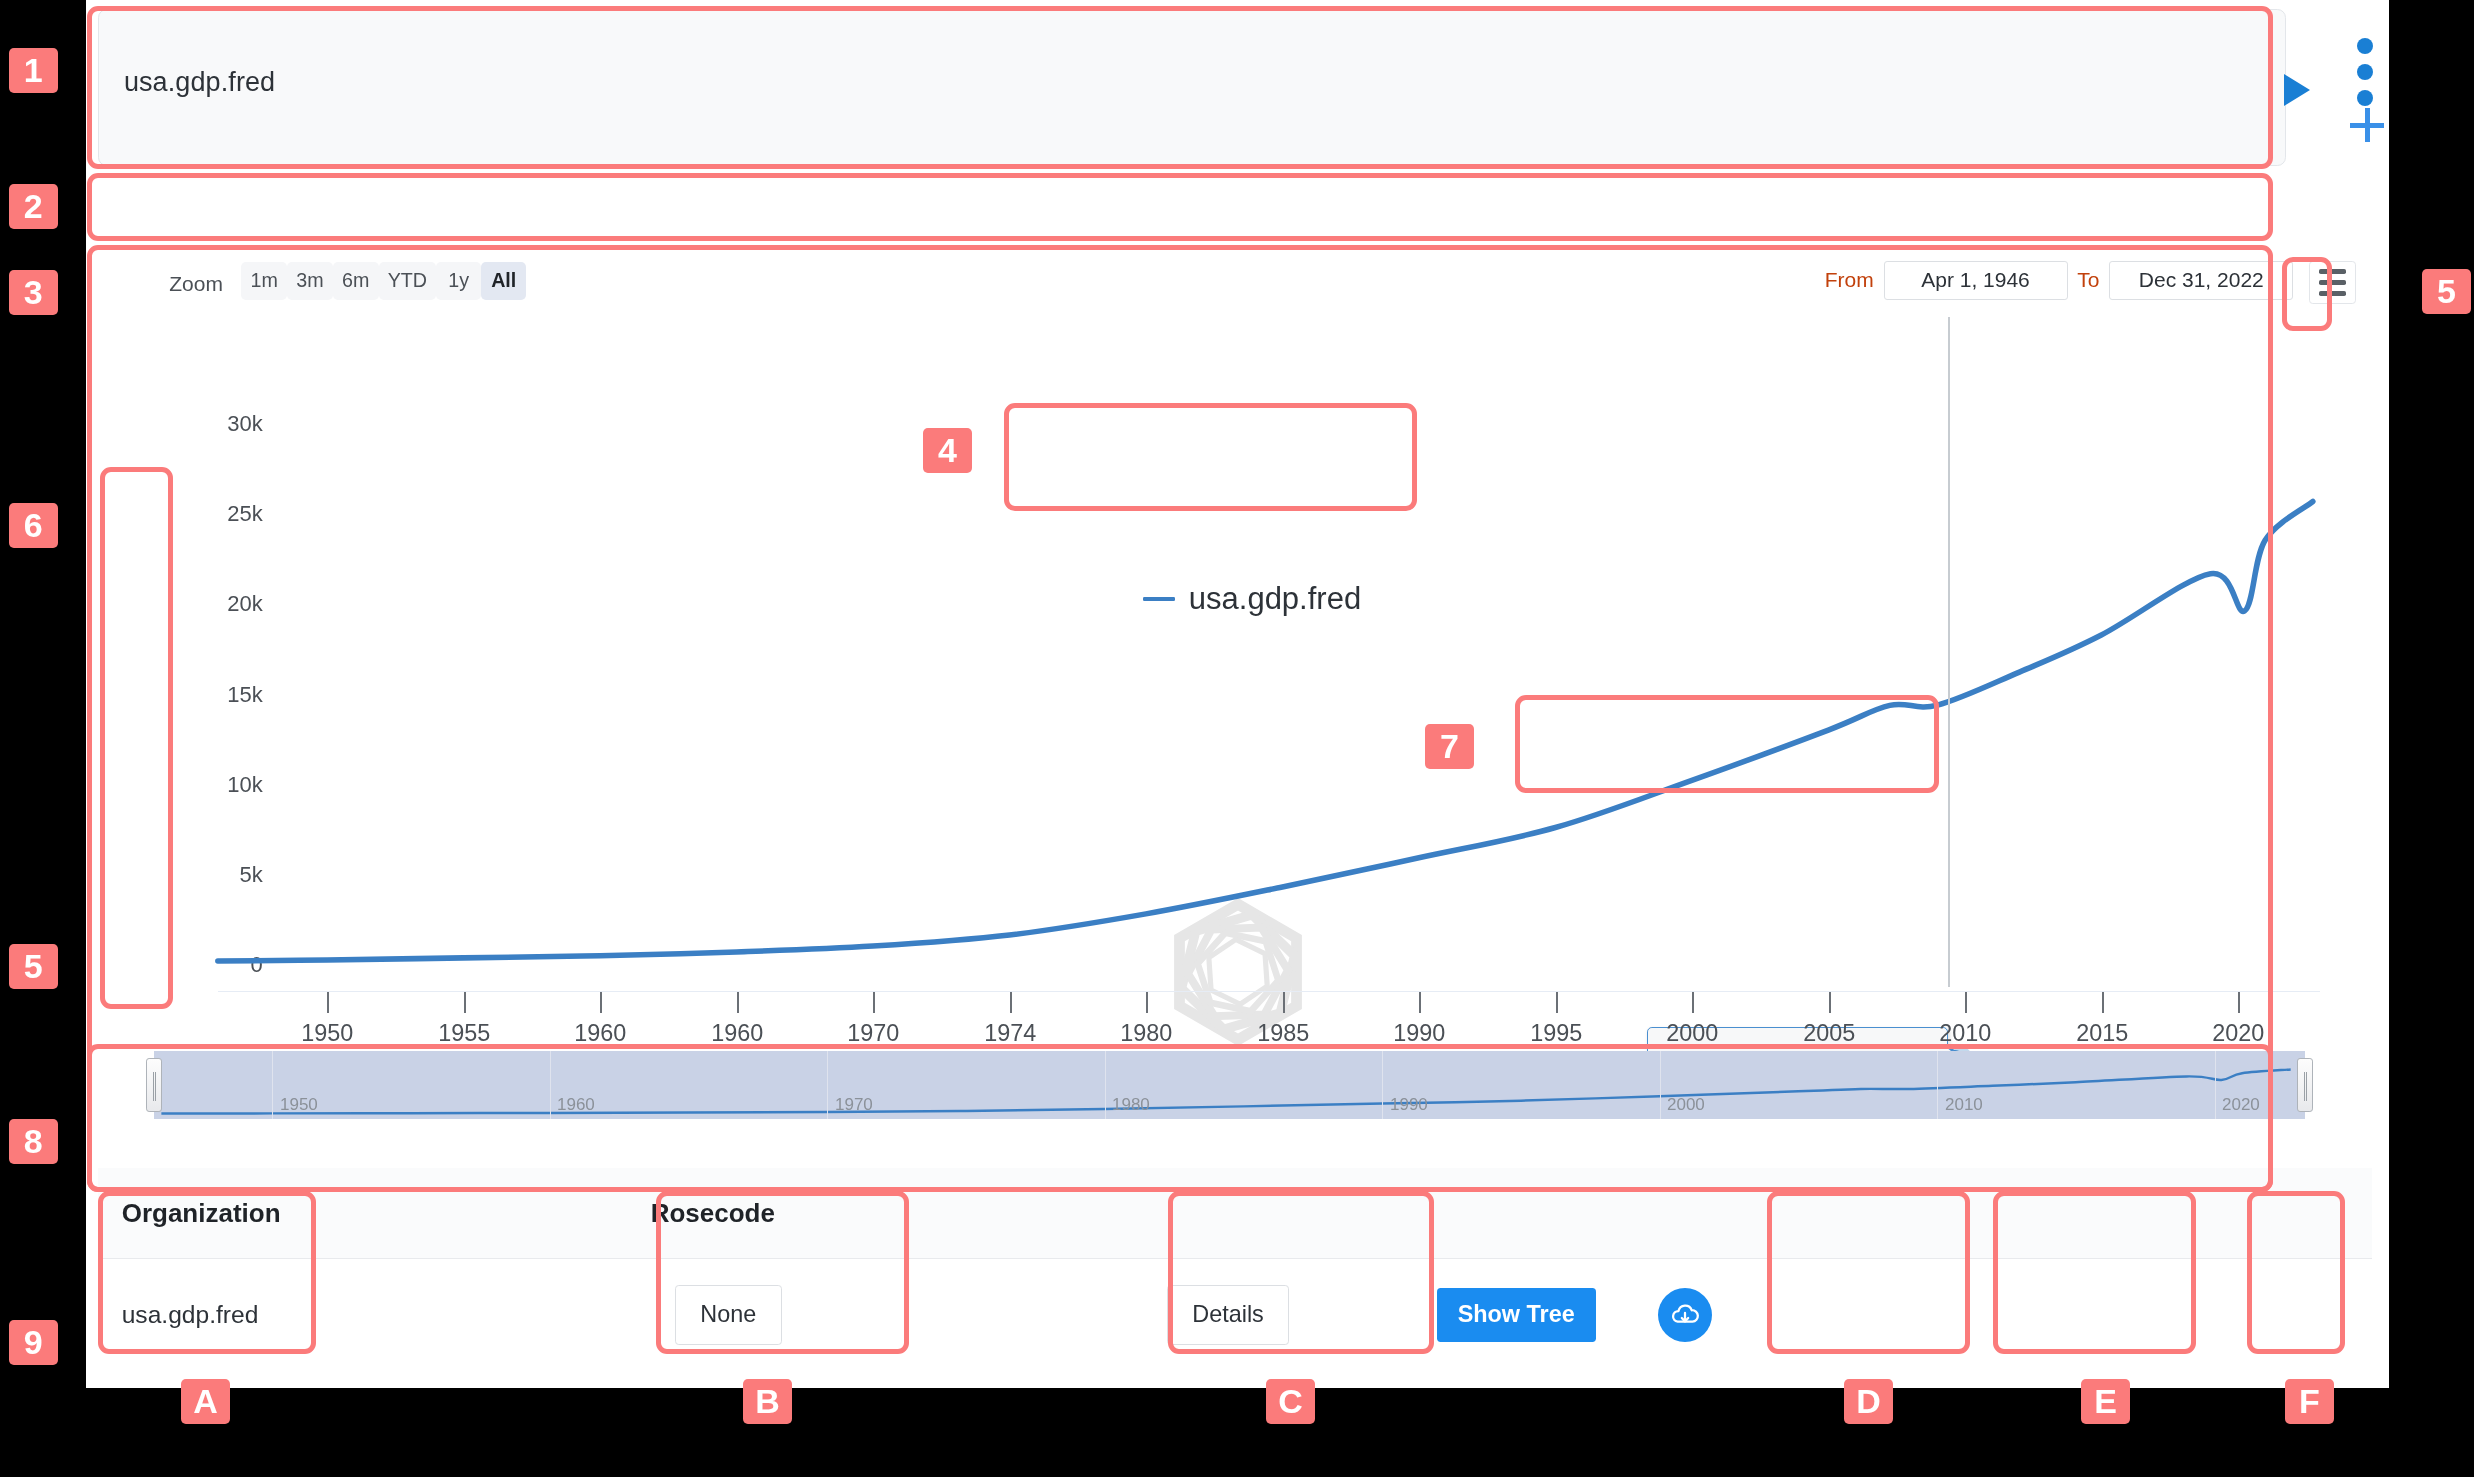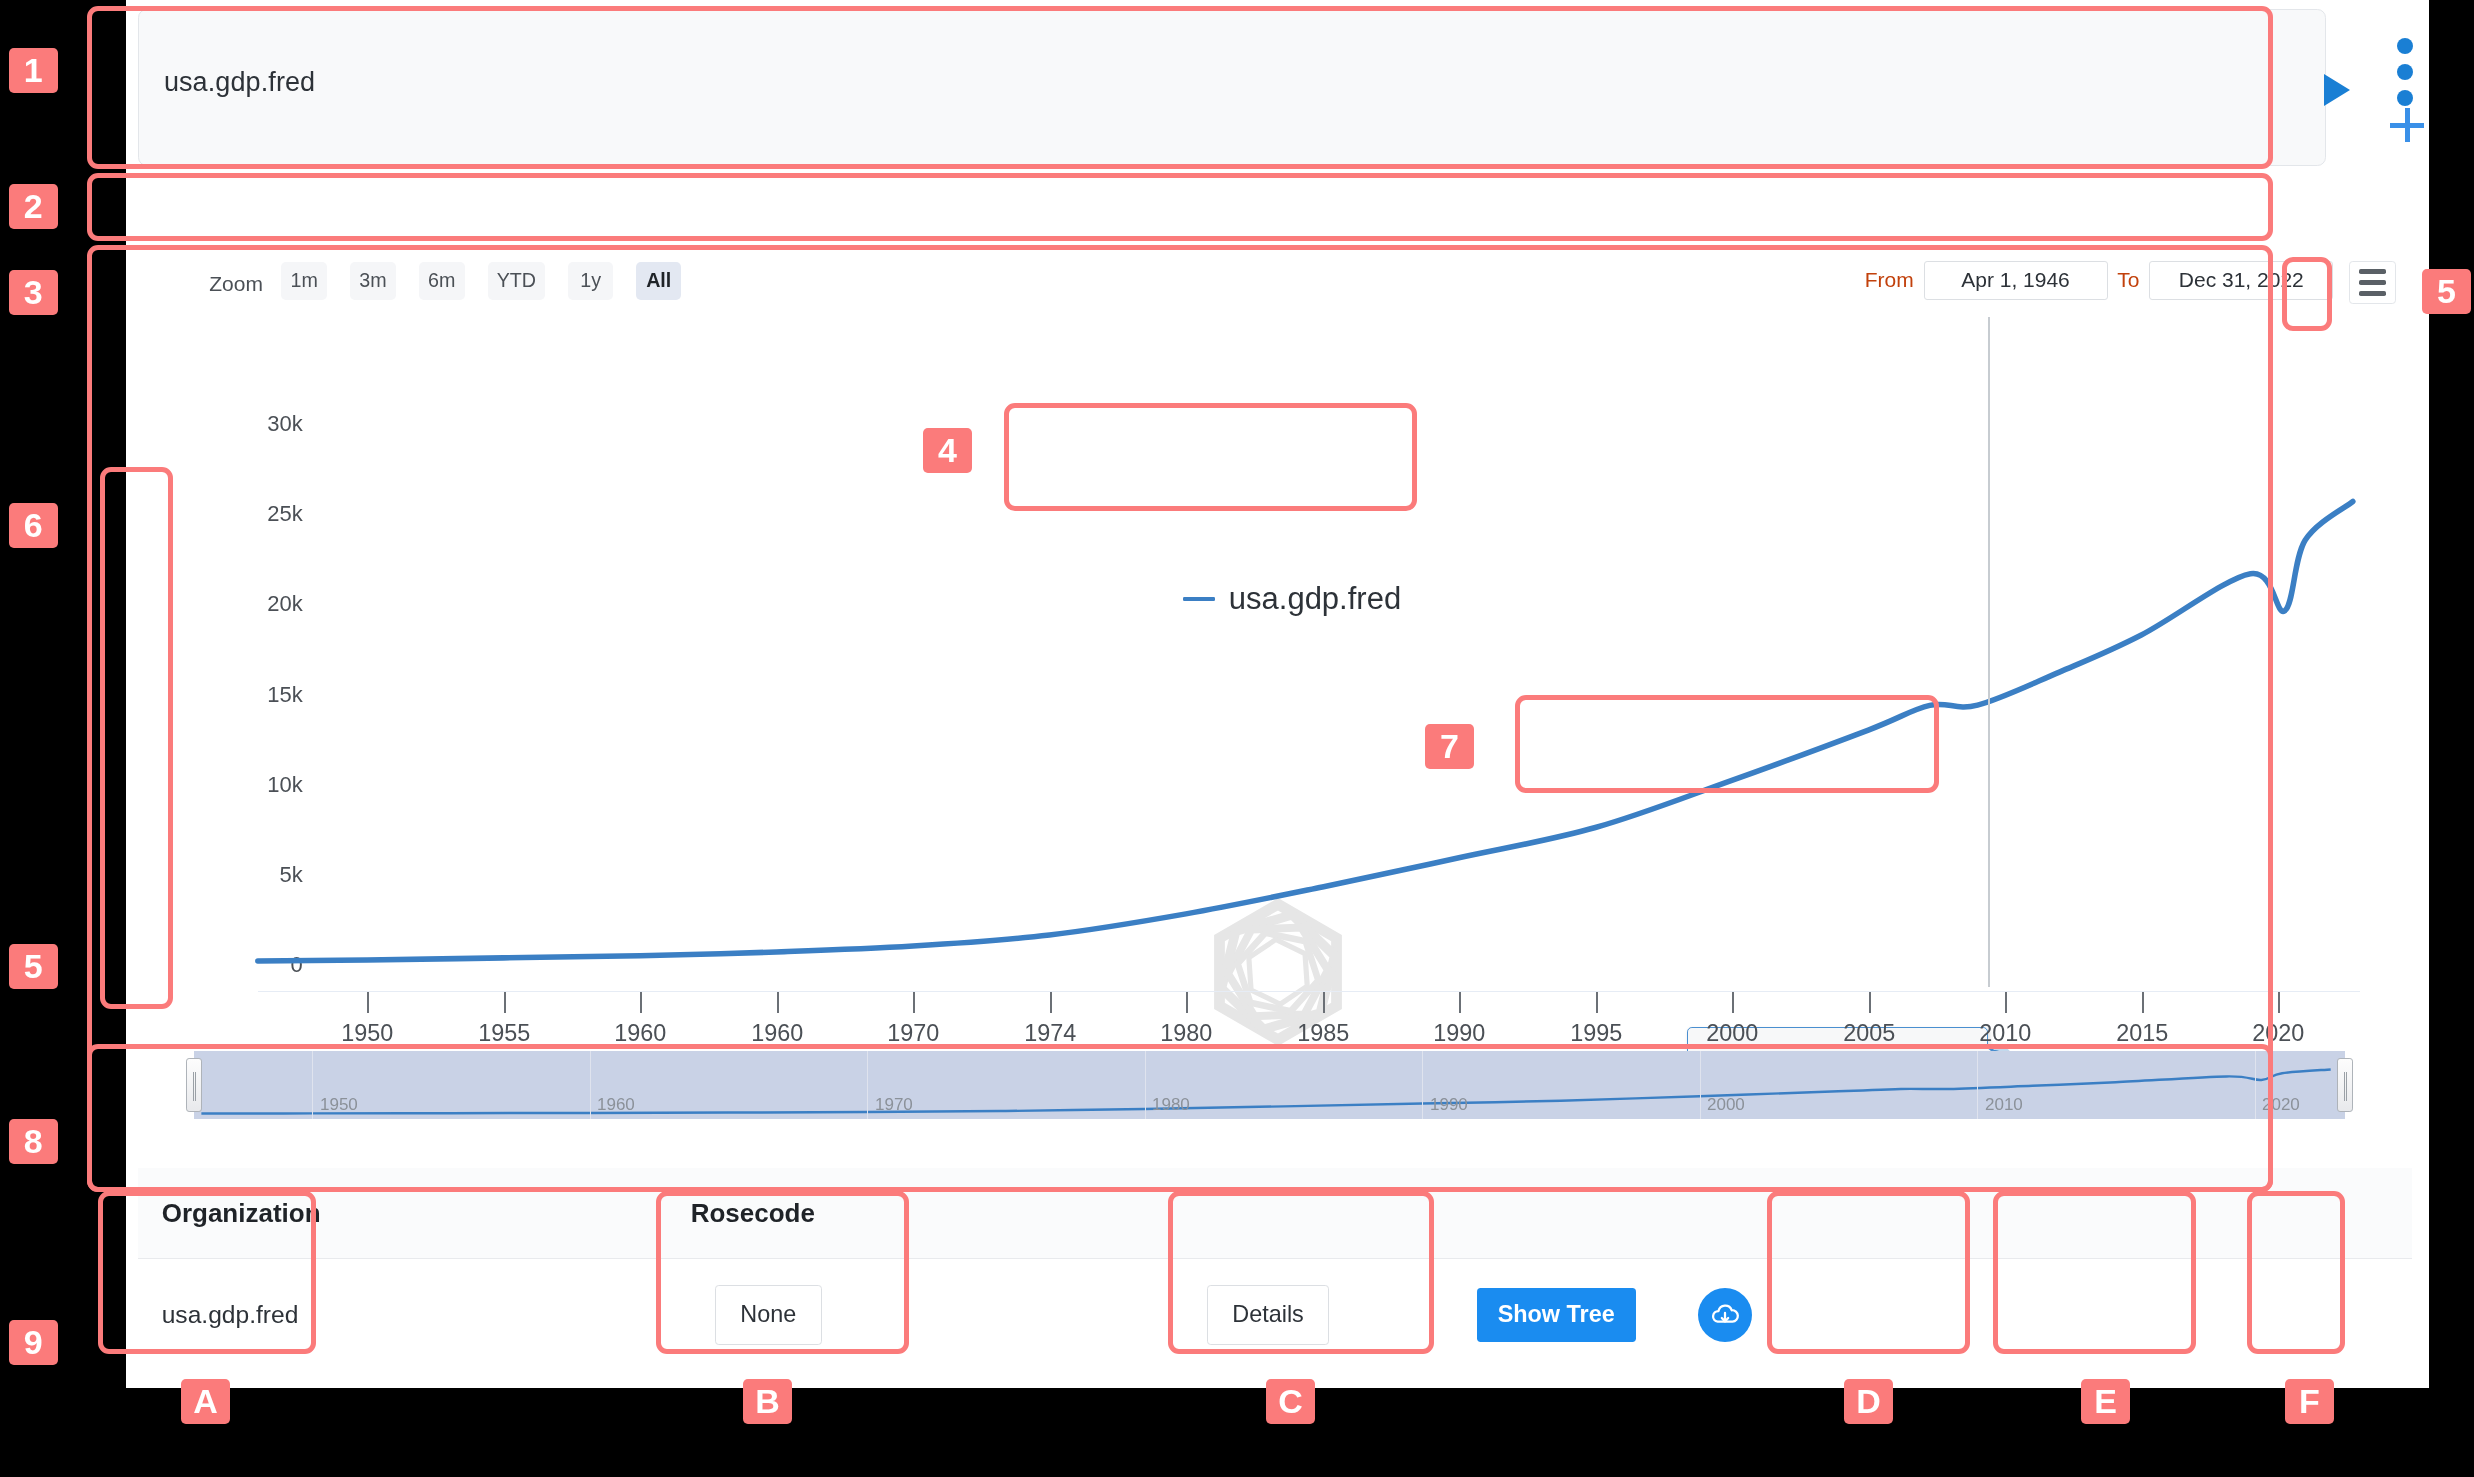--- a/index.html
+++ b/index.html
@@ -8,21 +8,20 @@
     background: #000;
     font-family: "Liberation Sans", sans-serif;
     overflow: hidden;
   }
   .screen { position: relative; width: 2475px; height: 1477px; background: #000; }
 
   
   .app {
     position: absolute; left: 86px; top: 0; width: 2303px; height: 1388px;
     background: #ffffff;
-    margin-left: 40px;
   }
 
   
   .query-row {
     position: absolute; left: 12.3px; top: 8.6px; width: 2250px; height: 157px;
   }
   .query-box {
     position: absolute; left: 0; top: 0; width: 2188px; height: 157px;
     background: #f8f9fa; border: 1.2px solid #e3e6ea; border-radius: 8.6px;
   }
@@ -53,21 +52,21 @@
 
   
   .chart-card {
     position: absolute; left: 12.3px; top: 177px; width: 2269px; height: 984px;
     background: #ffffff;
   }
 
   
   .range-bar { position:absolute; left:0; top:79px; width:2269px; height:57px; }
   .zoom-label { position:absolute; left: 71px; top: 16px; font-size: 21px; color:#4b5056; }
-  .zoom-btns { position:absolute; left: 143px; top: 5.5px; display:flex; gap: 23px; }
+  .zoom-btns { position:absolute; left: 143px; top: 5.5px; display:flex; gap: 0; }
   .zbtn {
     height: 38px; min-width: 45px; padding: 0 9.2px;
     display:flex; align-items:center; justify-content:center;
     background:#f5f6f8; border-radius:4.9px;
     font-size: 19.7px; color:#4b5056; cursor:pointer; white-space:nowrap;
   }
   .zbtn.sel { background:#e3e8f2; color:#1f2328; font-weight:700; }
   .range-right { position:absolute; right: 74px; top: 4.9px; display:flex; align-items:center; gap: 9.8px; }
   .rr-label { font-size: 21px; color:#c2410c;text-align:center; }
   .date-input {

